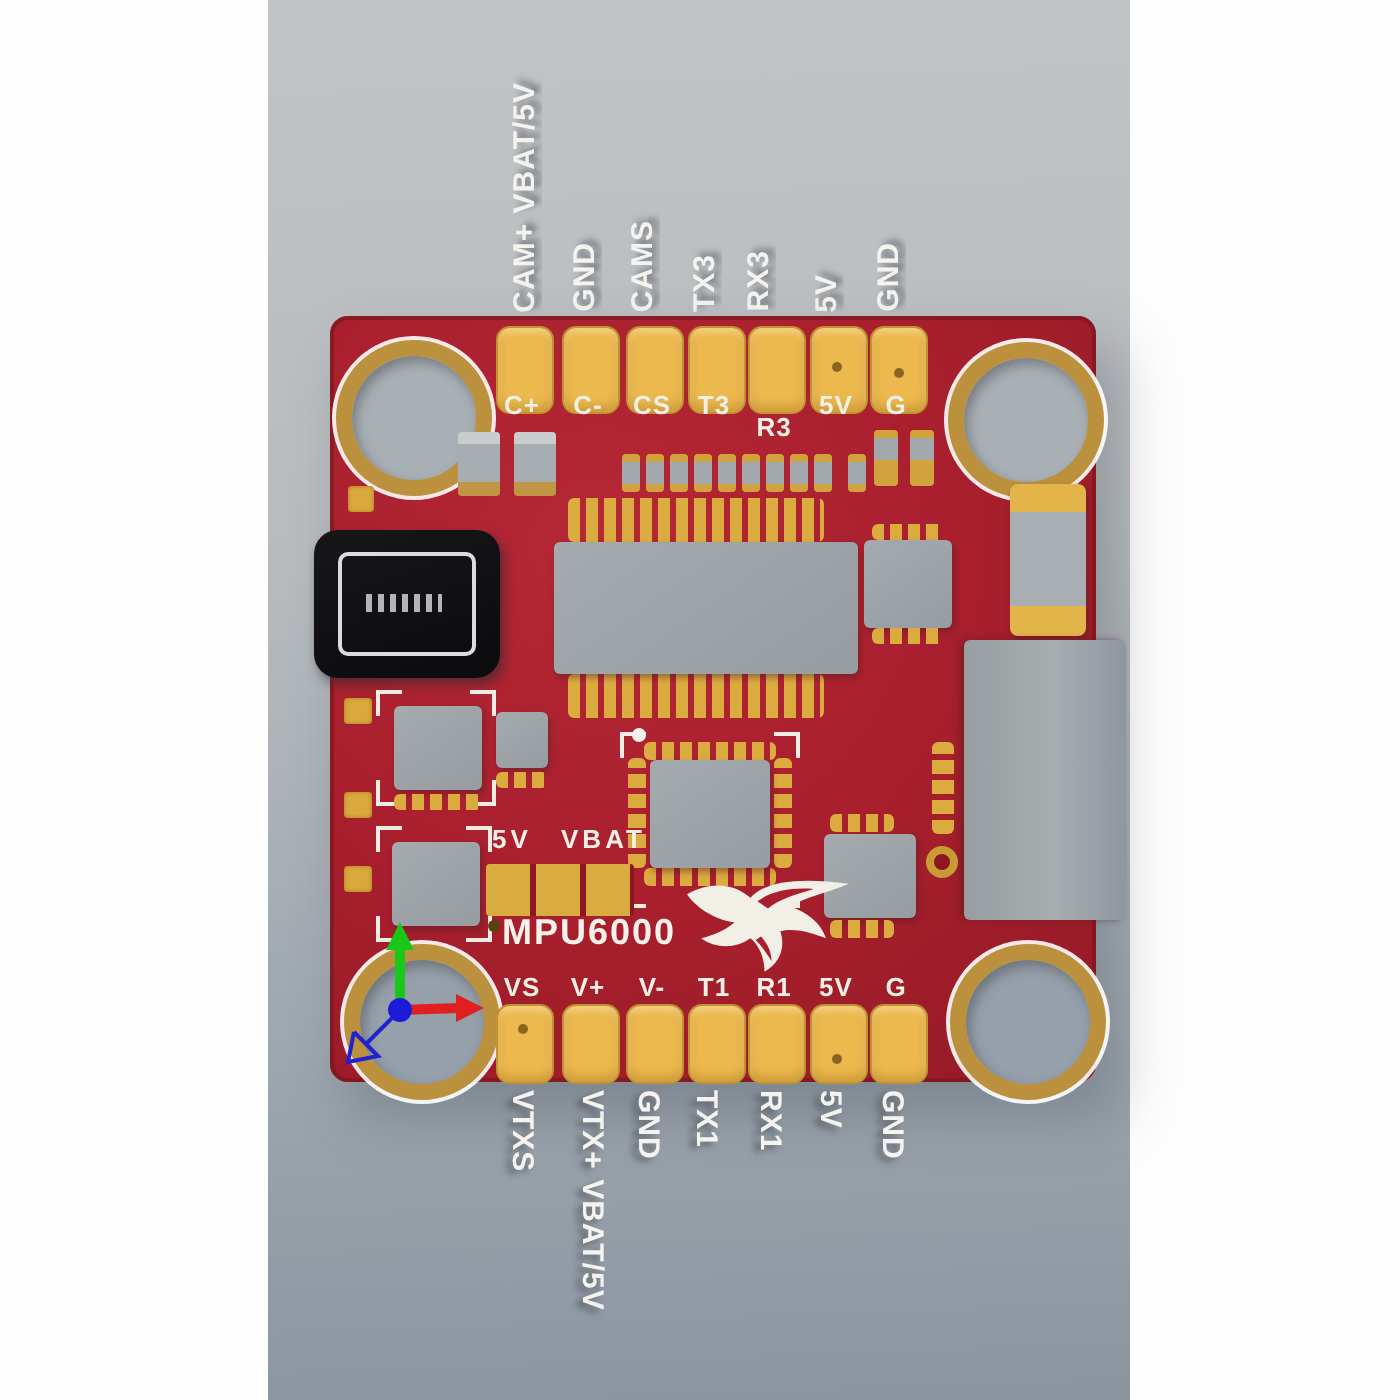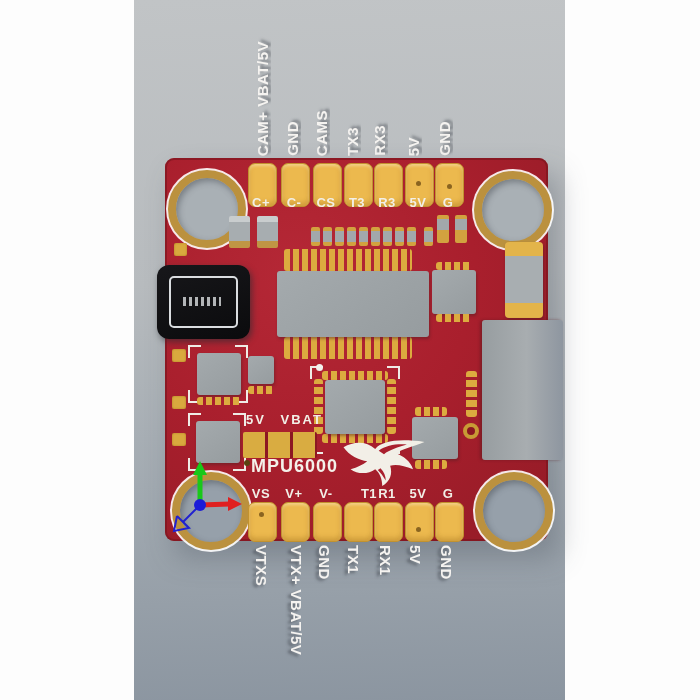--- a/index.html
+++ b/index.html
@@ -110,21 +110,21 @@
   <div class="pad" style="left:374px;top:163px"></div>
   <div class="pad" style="left:405px;top:163px"></div>
   <div class="pad" style="left:435px;top:163px"></div>
   <div class="pad-dot" style="left:416px;top:181px"></div>
   <div class="pad-dot" style="left:447px;top:184px"></div>
 
   <div class="padlabel" style="left:244px;top:195px">C+</div>
   <div class="padlabel" style="left:277px;top:195px">C-</div>
   <div class="padlabel" style="left:309px;top:195px">CS</div>
   <div class="padlabel" style="left:340px;top:195px">T3</div>
-  <div class="padlabel" style="left:370px;top:195px">R3</div>
+  <div class="padlabel" style="left:370px;top:206px">R3</div>
   <div class="padlabel" style="left:401px;top:195px">5V</div>
   <div class="padlabel" style="left:431px;top:195px">G</div>
 
   <div class="cap2" style="left:229px;top:216px"></div>
   <div class="cap2" style="left:257px;top:216px"></div>
   <div class="smd" style="left:311px;top:227px"></div>
   <div class="smd" style="left:323px;top:227px"></div>
   <div class="smd" style="left:335px;top:227px"></div>
   <div class="smd" style="left:347px;top:227px"></div>
   <div class="smd" style="left:359px;top:227px"></div>
@@ -197,21 +197,21 @@
   <div class="silk-imu">MPU6000</div>
 
   <svg class="abs" style="left:340px;top:438px" width="88" height="50" viewBox="0 0 100 56">
     <path fill="#f2efe7" d="M4,10 C16,3 30,3 40,12 C48,3 66,0 96,4 C82,10 72,11 63,17 C72,20 80,26 83,35 C73,31 64,29 57,31 C60,40 57,49 48,54 C48,46 45,39 40,35 C32,41 20,41 12,35 C20,33 26,30 31,26 C22,25 10,19 4,10 Z"></path>
     <path fill="#a91f2d" d="M44,14 C52,8 64,6 76,7 C66,10 56,13 50,18 Z M46,34 C50,38 52,43 52,48 C49,43 46,39 43,36 Z"></path>
   </svg>
 
   <div class="padlabel" style="left:244px;top:486px">VS</div>
   <div class="padlabel" style="left:277px;top:486px">V+</div>
   <div class="padlabel" style="left:309px;top:486px">V-</div>
-  <div class="padlabel" style="left:352px;top:486px">T1</div>
+  <div class="padlabel" style="left:340px;top:486px">T1</div>
   <div class="padlabel" style="left:370px;top:486px">R1</div>
   <div class="padlabel" style="left:401px;top:486px">5V</div>
   <div class="padlabel" style="left:431px;top:486px">G</div>
 
   <div class="pad bottom" style="left:248px;top:502px"></div>
   <div class="pad bottom" style="left:281px;top:502px"></div>
   <div class="pad bottom" style="left:313px;top:502px"></div>
   <div class="pad bottom" style="left:344px;top:502px"></div>
   <div class="pad bottom" style="left:374px;top:502px"></div>
   <div class="pad bottom" style="left:405px;top:502px"></div>

